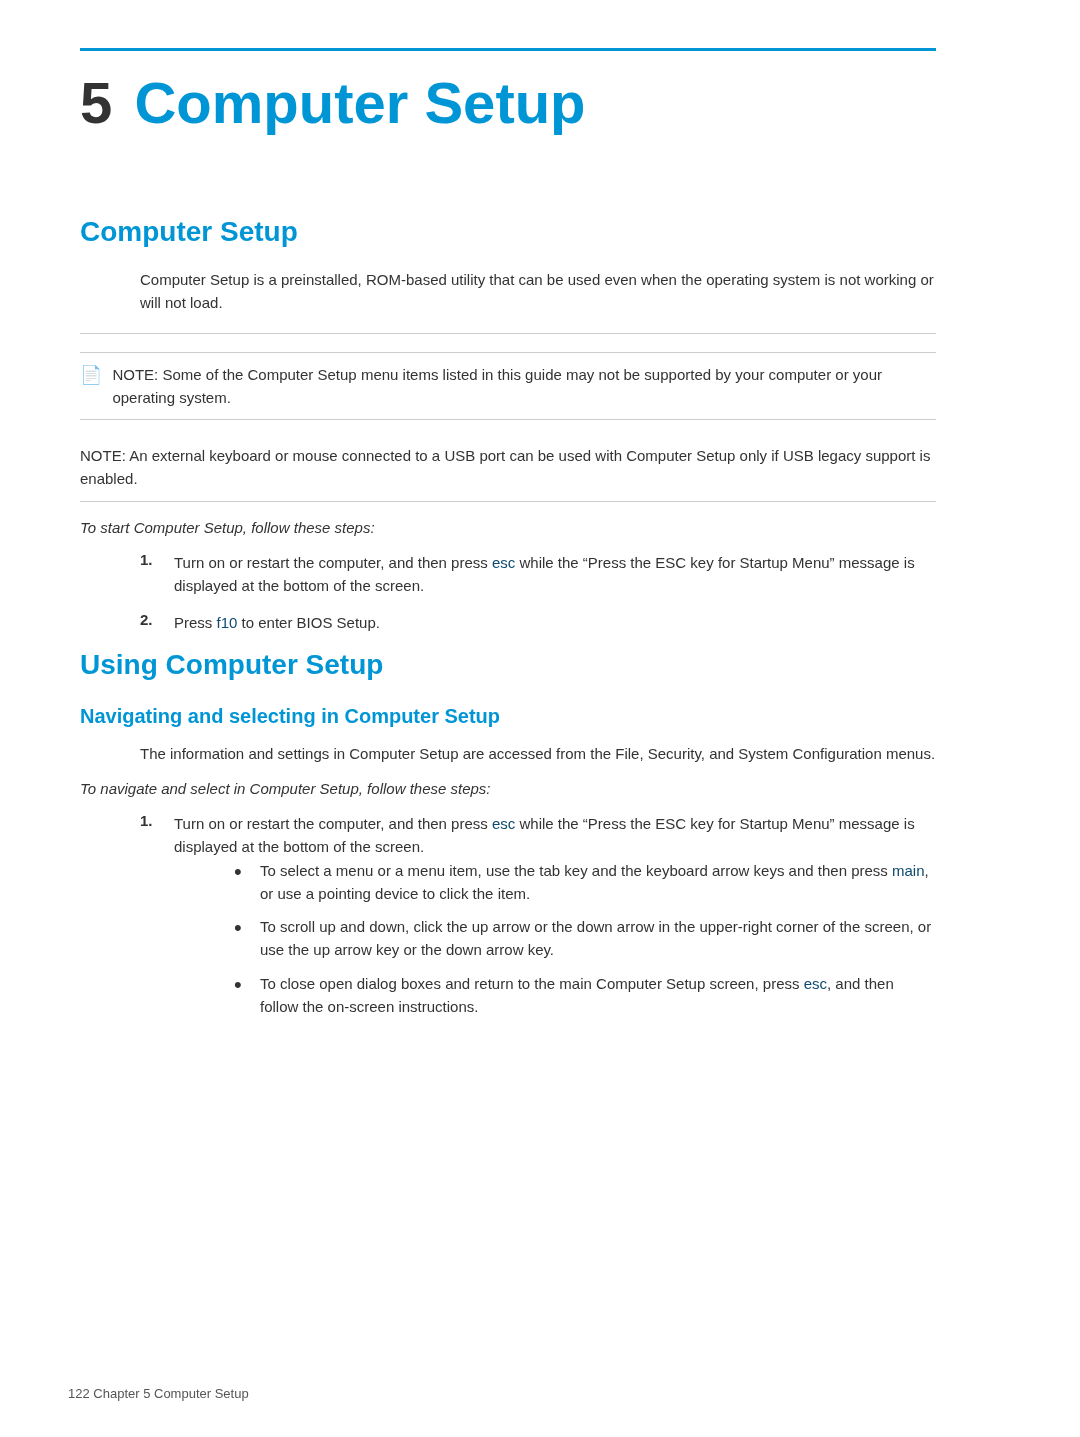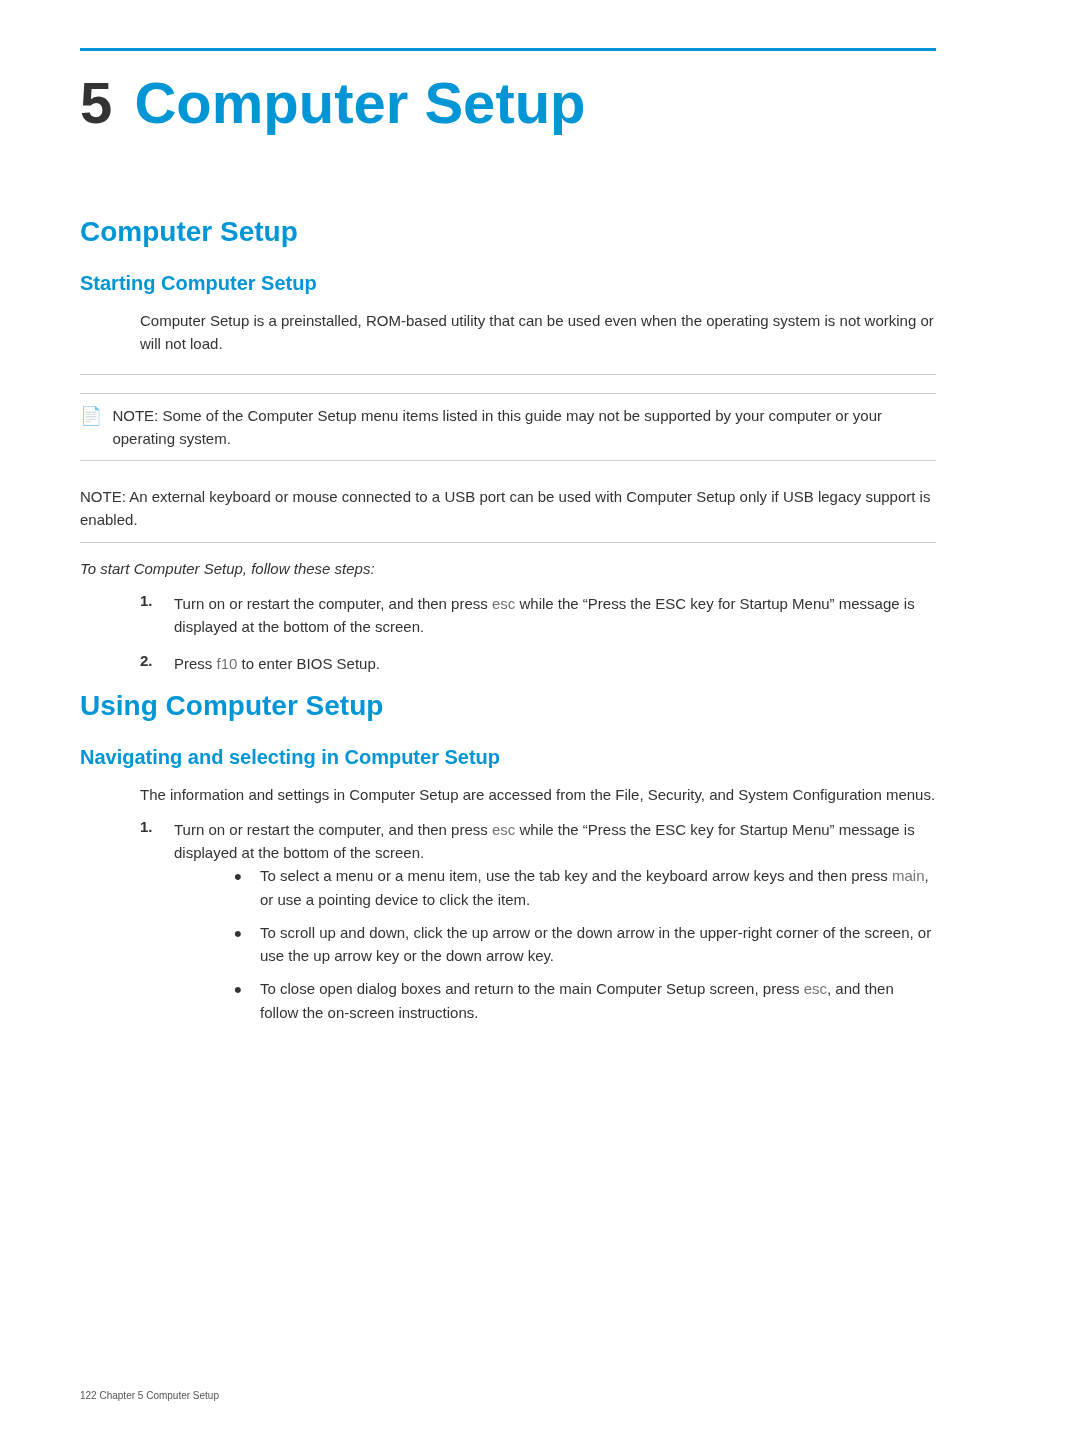--- a/index.html
+++ b/index.html
@@ -166,30 +166,30 @@
     }
 
     .bullet-text {
       font-size: 15px;
       color: #333333;
       line-height: 1.55;
     }
 
     
     .key-link {
-      color: #737373;
+      color: #0c4a6e;
       text-decoration: none;
     }
 
     
     .page-footer {
       position: absolute;
       bottom: 36px;
-      left: 80px;
-      font-size: 10px;
+      left: 68px;
+      font-size: 13px;
       color: #555555;
     }
 
     .divider-line {
       border: none;
       border-top: 1px solid #cccccc;
       margin: 18px 0 18px 0;
     }
 
     .section-block {
@@ -203,21 +203,20 @@
 
   <div class="chapter-header">
     <span class="chapter-number">5</span>
     <span class="chapter-title">Computer Setup</span>
   </div>
 
   <div class="section-block">
     <div class="section-h1">Computer Setup</div>
 
     <div>
-      <div class="section-h2">Starting Computer Setup</div>
 
       <div class="body-text">Computer Setup is a preinstalled, ROM-based utility that can be used even when the operating system is not working or will not load.</div>
 
       <hr class="divider-line">
 
       <div class="note-box">
         <span class="note-icon">📄</span>
         <div>
           <span class="note-label">NOTE:</span>
           <span class="note-text"> <span>Some of the Computer Setup menu items listed in this guide may not be supported by your computer or your operating system.</span></span>
@@ -250,20 +249,21 @@
     </div>
 
     <div>
       <div class="section-h1">Using Computer Setup</div>
 
       <div>
         <div class="section-h2">Navigating and selecting in Computer Setup</div>
 
         <div class="body-text">The information and settings in Computer Setup are accessed from the File, Security, and System Configuration menus.</div>
 
+        <div class="body-text-full">To navigate and select in Computer Setup, follow these steps:</div>
 
         <div class="numbered-list">
 
           <div class="numbered-item">
             <span class="num-label">1.</span>
             <div>
               <span class="num-text">
                 <span>Turn on or restart the computer, and then press </span><span class="key-link">esc</span><span> while the “Press the ESC key for Startup Menu” message is displayed at the bottom of the screen.</span>
               </span>
 

